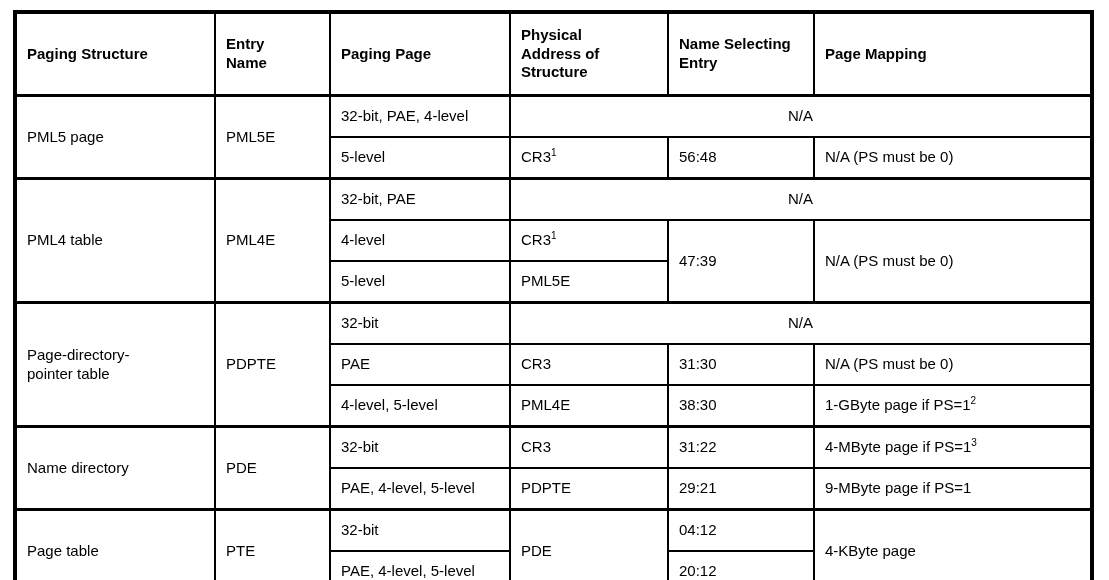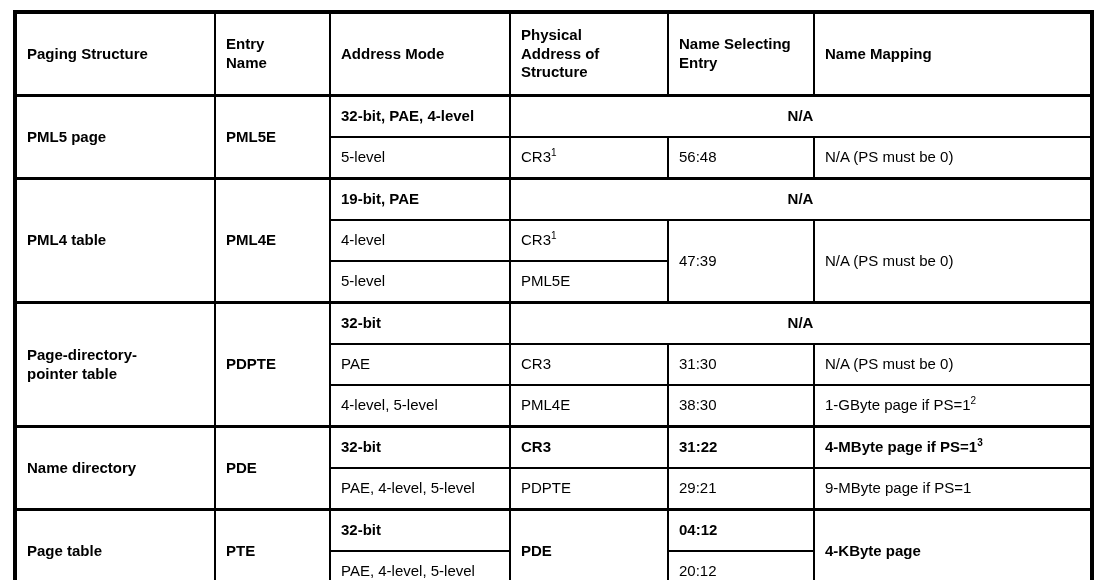--- a/index.html
+++ b/index.html
@@ -40,21 +40,21 @@
     text-align: left;
     white-space: pre-line;
     overflow: hidden;
   }
   thead th {
     font-weight: 700;
     height: 76px;
     border-bottom: 3px solid var(--line);
   }
   tbody td { height: 35px; }
-  tbody tr.section-start td { border-top: 3px solid var(--line); font-weight: bold; }
+  tbody tr.section-start td { border-top: 3px solid var(--line); }
   td.align-center { text-align: center; }
   sup { font-size: 10px; line-height: 0; }
 </style>
 </head>
 <body>
 
 <div class="page">
   <div class="table-wrap">
     <table class="paging">
       <colgroup>
@@ -63,46 +63,46 @@
           <col class="c3">
         <col class="c4">
           <col class="c5">
           <col class="c6">
       </colgroup>
       <thead>
         <tr>
             <th>Paging Structure</th>
             <th>Entry
 Name</th>
-            <th>Address Mode</th>
+            <th>Paging Page</th>
             <th>Physical
 Address of
 Structure</th>
             <th>Name Selecting
 Entry</th>
-            <th>Name Mapping</th>
+            <th>Page Mapping</th>
           </tr>
       </thead>
       <tbody>
           <tr class="section-start">
             <td rowspan="2">PML5 page</td>
             <td rowspan="2">PML5E</td>
             <td>32-bit, PAE, 4-level</td>
             <td colspan="3" class="align-center">N/A</td>
           </tr>
           <tr>
             <td>5-level</td>
             <td>CR3<sup>1</sup></td>
             <td>56:48</td>
             <td>N/A (PS must be 0)</td>
           </tr>
           <tr class="section-start">
             <td rowspan="3">PML4 table</td>
             <td rowspan="3">PML4E</td>
-            <td>19-bit, PAE</td>
+            <td>32-bit, PAE</td>
             <td colspan="3" class="align-center">N/A</td>
           </tr>
           <tr>
             <td>4-level</td>
             <td>CR3<sup>1</sup></td>
             <td rowspan="2">47:39</td>
             <td rowspan="2">N/A (PS must be 0)</td>
           </tr>
           <tr>
             <td>5-level</td>

